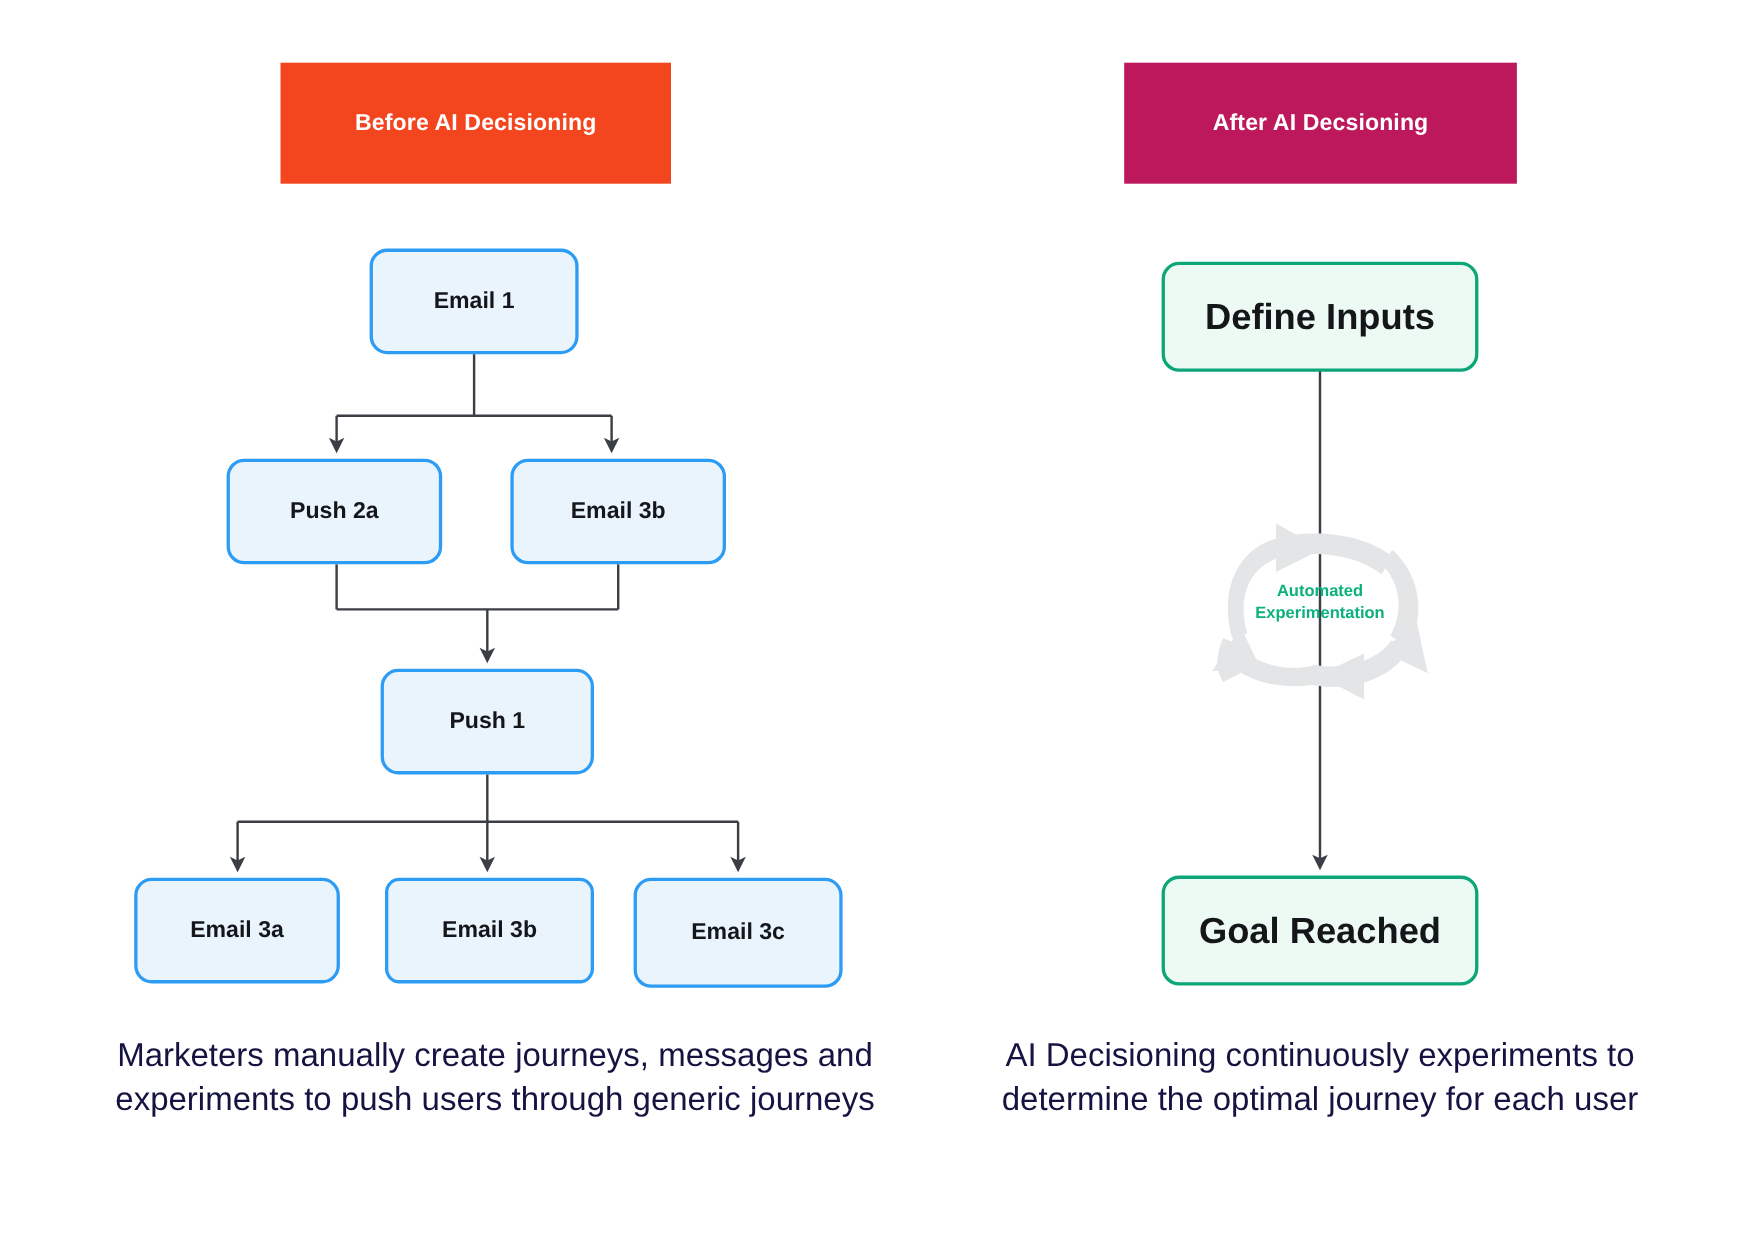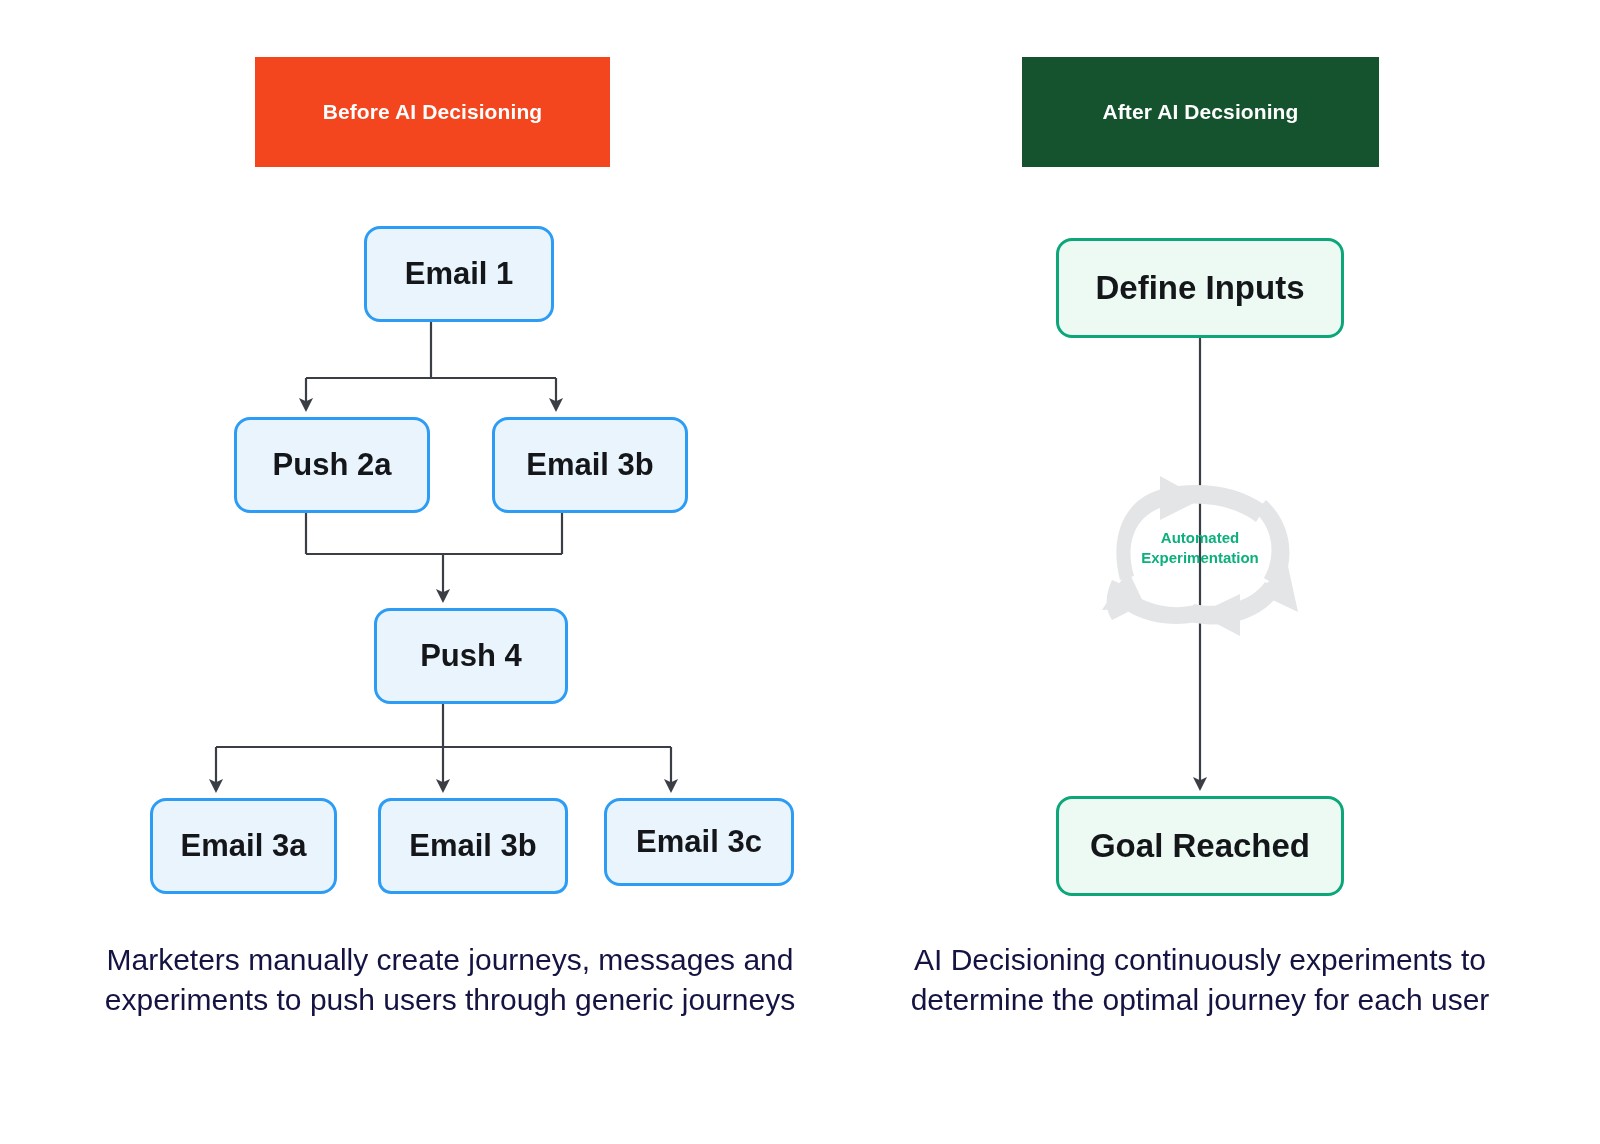--- a/index.html
+++ b/index.html
@@ -37,54 +37,53 @@
     top: 57px;
     width: 355px;
     height: 110px;
     background: #F4461E;
   }
   .pill-after {
     left: 1022px;
     top: 57px;
     width: 357px;
     height: 110px;
-    background: #14532d;
+    background: #be185d;
   }
 
   
   .node {
     position: absolute;
     box-sizing: border-box;
     display: flex;
     align-items: center;
     justify-content: center;
     font-weight: 700;
     color: #14161A;
     border-radius: 16px;
   }
   .node-blue {
     background: #E9F4FD;
     border: 3px solid #2D9CF5;
-    font-size: 31px;
-    margin-left: 28px;
+    font-size: 21px;
   }
   .node-green {
     background: #EDFAF3;
     border: 3px solid #0CA678;
     font-size: 33px;
   }
 
   
   .n-email1   { left: 336px; top: 226px; width: 190px; height: 96px; }
   .n-email2a  { left: 206px; top: 417px; width: 196px; height: 96px; }
   .n-email2b  { left: 464px; top: 417px; width: 196px; height: 96px; }
   .n-push1    { left: 346px; top: 608px; width: 194px; height: 96px; }
   .n-email3a  { left: 122px; top: 798px; width: 187px; height: 96px; }
   .n-email3b  { left: 350px; top: 798px; width: 190px; height: 96px; border-radius: 13px; }
-  .n-email3c  { left: 576px; top: 798px; width: 190px; height: 88px; }
+  .n-email3c  { left: 576px; top: 798px; width: 190px; height: 100px; }
 
   
   .n-define   { left: 1056px; top: 238px; width: 288px; height: 100px; }
   .n-goal     { left: 1056px; top: 796px; width: 288px; height: 100px; }
 
   
   .connectors {
     position: absolute;
     left: 0;
     top: 0;
@@ -191,21 +190,21 @@
   <div class="node node-blue n-email1">
     <span>Email 1</span>
   </div>
   <div class="node node-blue n-email2a">
     <span>Push 2a</span>
   </div>
   <div class="node node-blue n-email2b">
     <span>Email 3b</span>
   </div>
   <div class="node node-blue n-push1">
-    <span>Push 4</span>
+    <span>Push 1</span>
   </div>
   <div class="node node-blue n-email3a">
     <span>Email 3a</span>
   </div>
   <div class="node node-blue n-email3b">
     <span>Email 3b</span>
   </div>
   <div class="node node-blue n-email3c">
     <span>Email 3c</span>
   </div>

